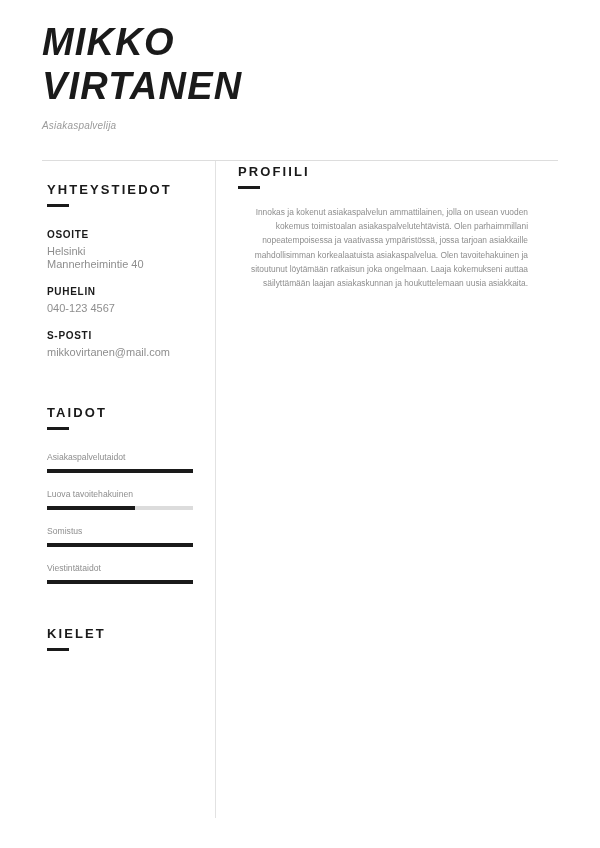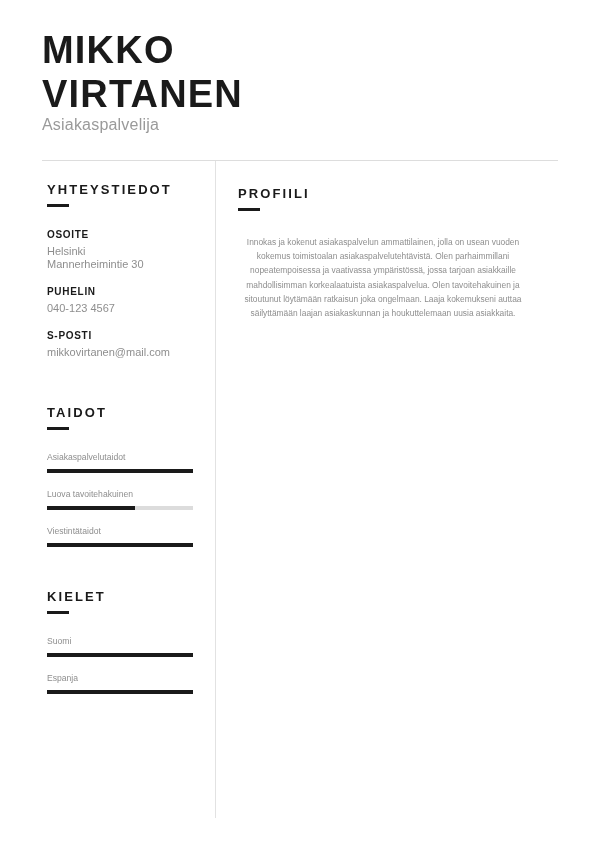--- a/index.html
+++ b/index.html
@@ -21,40 +21,41 @@
     width: 600px;
     height: 848px;
     background: #ffffff;
     overflow: hidden;
   }
 
   
   .header {
     position: absolute;
     left: 42px;
-    top: 28px;
+    top: 20px;
     width: 516px;
+    font-style: italic;
   }
 
   .name {
     font-size: 38px;
     line-height: 44px;
     font-weight: 700;
     letter-spacing: 1.2px;
     color: #1a1a1a;
     text-transform: uppercase;
   }
 
   .name .line {
     display: block;
   }
 
   .job-title {
-    margin-top: 0;
-    font-size: 16px;
+    margin-top: 12px;
+    font-size: 10px;
     letter-spacing: 0.2px;
     color: #9a9a9a;
     font-weight: 400;
   }
 
   .header-rule {
     position: absolute;
     left: 42px;
     top: 160px;
     width: 516px;
@@ -75,21 +76,21 @@
   .col-left {
     position: absolute;
     left: 47px;
     top: 182px;
     width: 146px;
   }
 
   .col-right {
     position: absolute;
     left: 238px;
-    top: 186px;
+    top: 164px;
     width: 290px;
   }
 
   
   .section { margin-bottom: 0; }
 
   .section-title {
     font-size: 13px;
     font-weight: 700;
     letter-spacing: 2.1px;
@@ -126,25 +127,25 @@
     font-size: 11px;
     line-height: 13px;
     color: #8e8e8e;
     font-weight: 400;
   }
 
   .contact-value .v-line { display: block; }
 
   
   .profile-text {
-    margin-top: 24px;
+    margin-top: 16px;
     font-size: 8.4px;
     line-height: 14.2px;
     color: #8e8e8e;
-    text-align: center;
+    text-align: right;
   }
 
   
   .bars {
     margin-top: 22px;
   }
 
   .bar-row {
     margin-bottom: 16px;
   }
@@ -194,21 +195,21 @@
 
     <div class="section">
       <div class="section-title">YHTEYSTIEDOT</div>
       <div class="section-accent"></div>
 
       <div class="contact-list">
         <div class="contact-item">
           <div class="contact-label">OSOITE</div>
           <div class="contact-value">
             <span class="v-line">Helsinki</span>
-            <span class="v-line">Mannerheimintie 30</span>
+            <span class="v-line">Mannerheimintie 40</span>
           </div>
         </div>
 
         <div class="contact-item">
           <div class="contact-label">PUHELIN</div>
           <div class="contact-value">
             <span class="v-line">040-123 4567</span>
           </div>
         </div>
 
@@ -232,46 +233,38 @@
             <div class="bar-fill" style="width: 100%;"></div>
           </div>
         </div>
         <div class="bar-row">
           <div class="bar-label">Luova tavoitehakuinen</div>
           <div class="bar-track">
             <div class="bar-fill" style="width: 60%;"></div>
           </div>
         </div>
         <div class="bar-row">
+          <div class="bar-label">Somistus</div>
+          <div class="bar-track">
+            <div class="bar-fill" style="width: 100%;"></div>
+          </div>
+        </div>
+        <div class="bar-row">
           <div class="bar-label">Viestintätaidot</div>
           <div class="bar-track">
             <div class="bar-fill" style="width: 100%;"></div>
           </div>
         </div>
       </div>
     </div>
 
     <div class="section block-gap-langs">
       <div class="section-title">KIELET</div>
       <div class="section-accent"></div>
 
-      <div class="bars">
-        <div class="bar-row">
-          <div class="bar-label">Suomi</div>
-          <div class="bar-track">
-            <div class="bar-fill" style="width: 100%;"></div>
-          </div>
-        </div>
-        <div class="bar-row">
-          <div class="bar-label">Espanja</div>
-          <div class="bar-track">
-            <div class="bar-fill" style="width: 100%;"></div>
-          </div>
-        </div>
-      </div>
     </div>
 
   </div>
 
   <div class="col-right">
     <div class="section">
       <div class="section-title">PROFIILI</div>
       <div class="section-accent"></div>
       <div class="profile-text">Innokas ja kokenut asiakaspalvelun ammattilainen, jolla on usean vuoden kokemus toimistoalan asiakaspalvelutehtävistä. Olen parhaimmillani nopeatempoisessa ja vaativassa ympäristössä, jossa tarjoan asiakkaille mahdollisimman korkealaatuista asiakaspalvelua. Olen tavoitehakuinen ja sitoutunut löytämään ratkaisun joka ongelmaan. Laaja kokemukseni auttaa säilyttämään laajan asiakaskunnan ja houkuttelemaan uusia asiakkaita.</div>
     </div>

